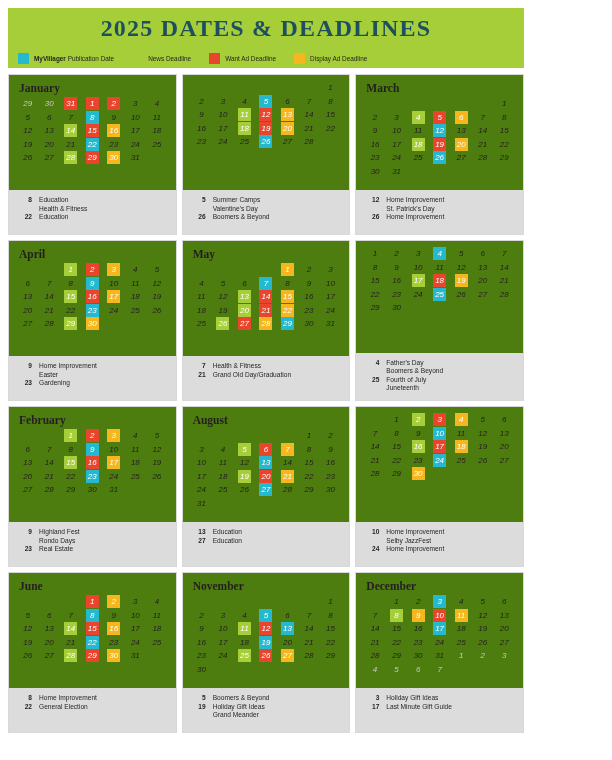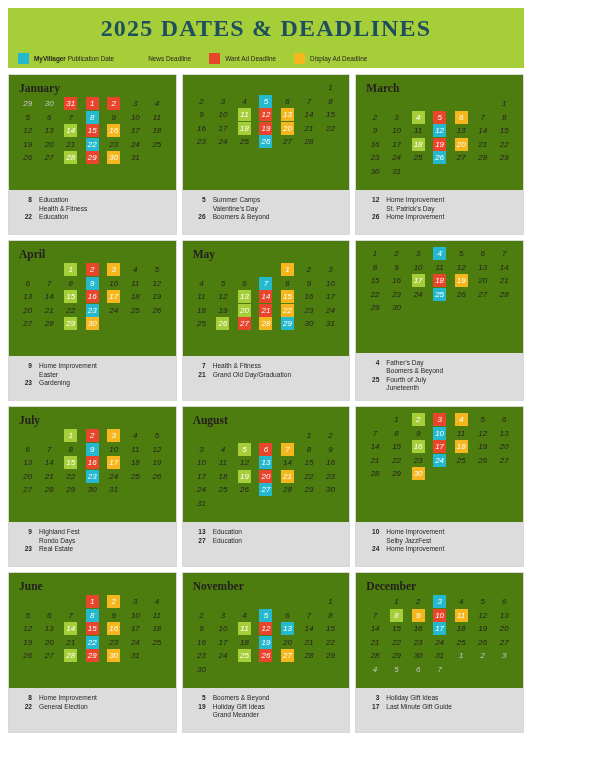--- a/index.html
+++ b/index.html
@@ -539,21 +539,21 @@
               <div class="note-items">
                 <div class="note-item">Fourth of July</div>
                 <div class="note-item">Juneteenth</div>
               </div>
             </div>
           </div>
         </div>
       </div>
       <div class="row">
         <div class="month">
-          <div class="month-name">July</div>
+          <div class="month-name">February</div>
           <table class="cal">
             <tbody>
               <tr>
                 <td></td>
                 <td></td>
                 <td><span class="d news">1</span></td>
                 <td><span class="d want">2</span></td>
                 <td><span class="d disp">3</span></td>
                 <td><span class="d ">4</span></td>
                 <td><span class="d ">5</span></td>

